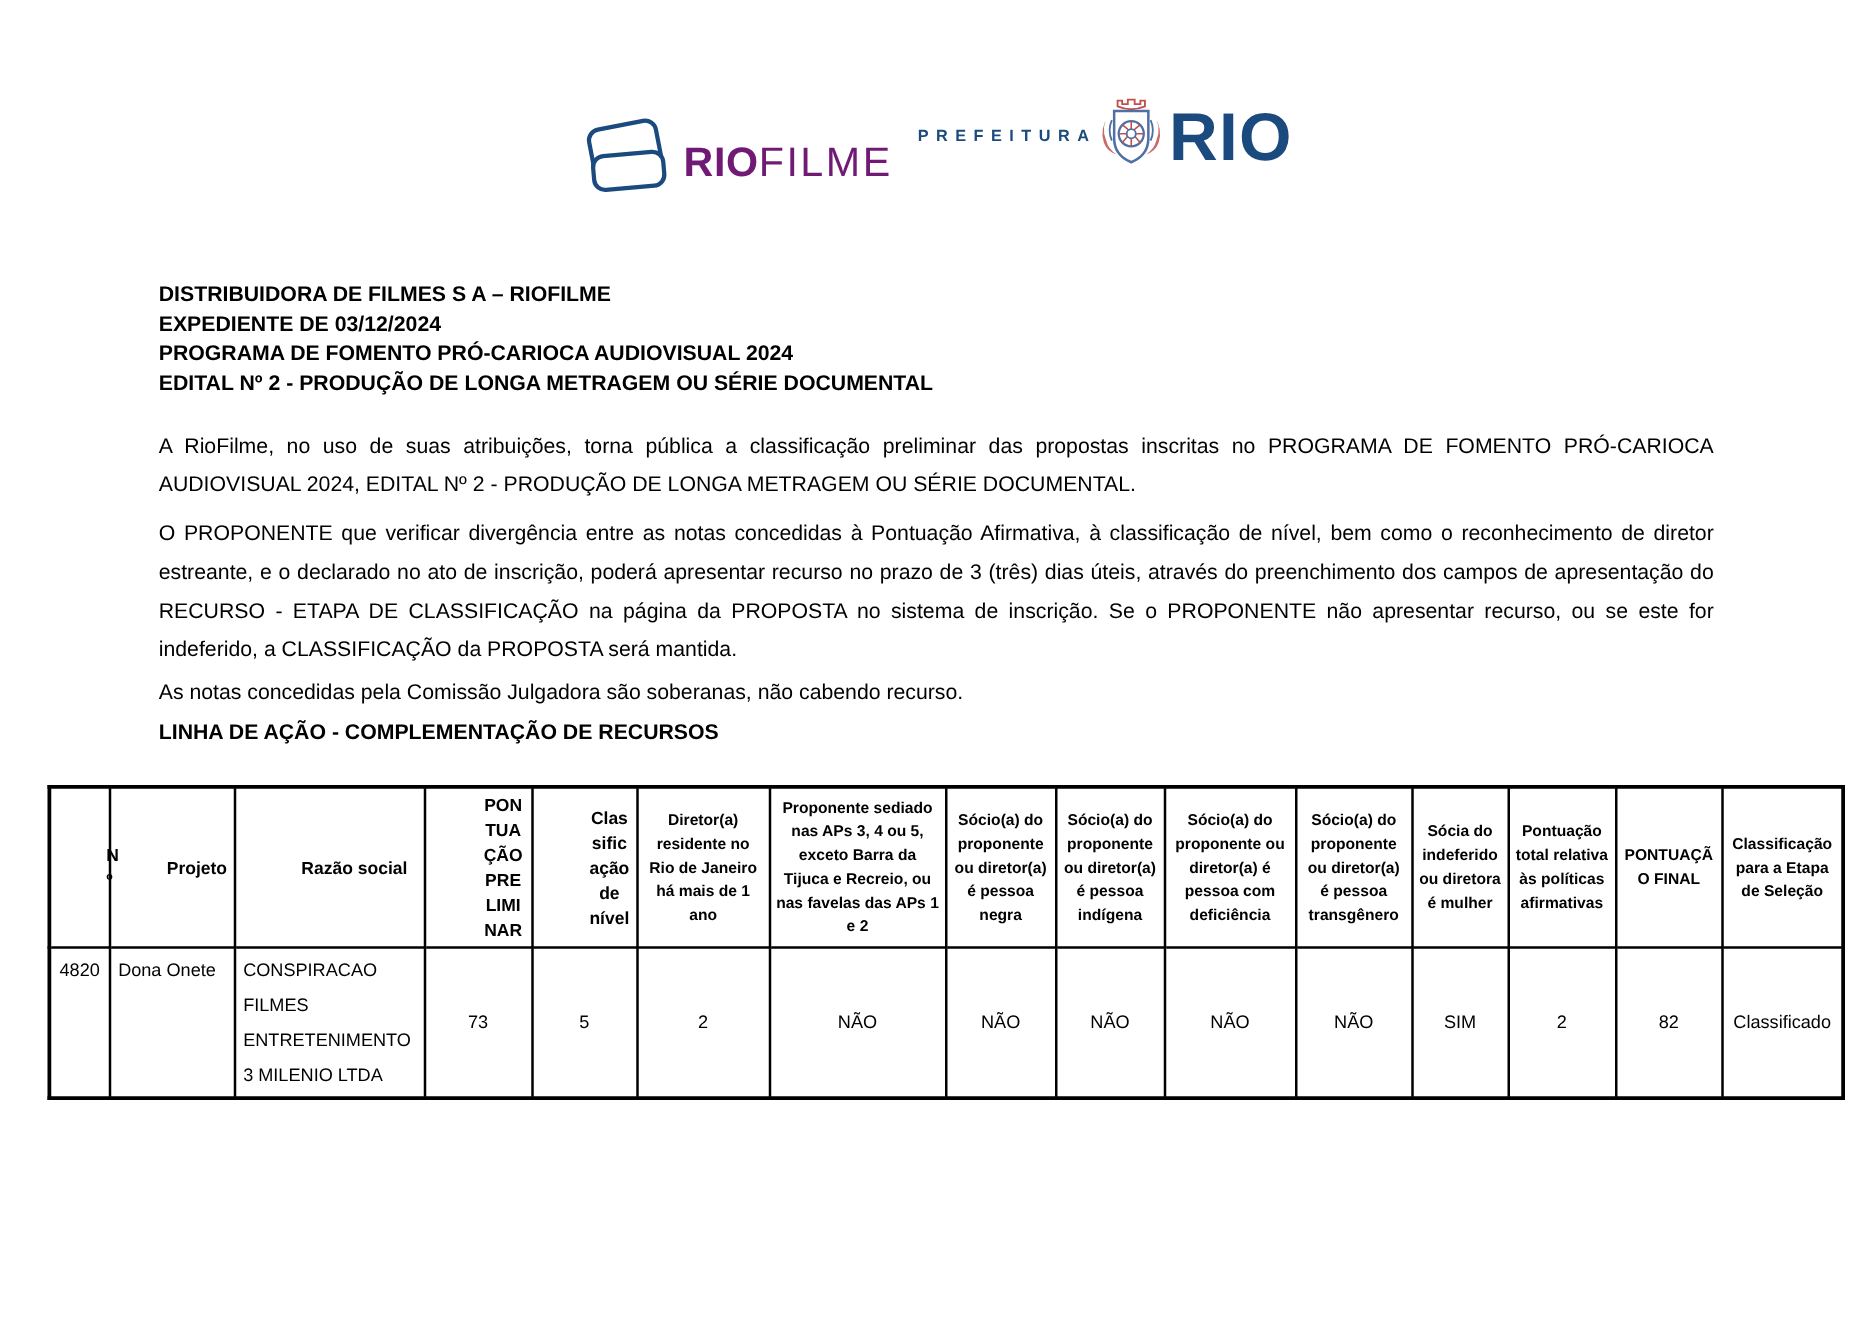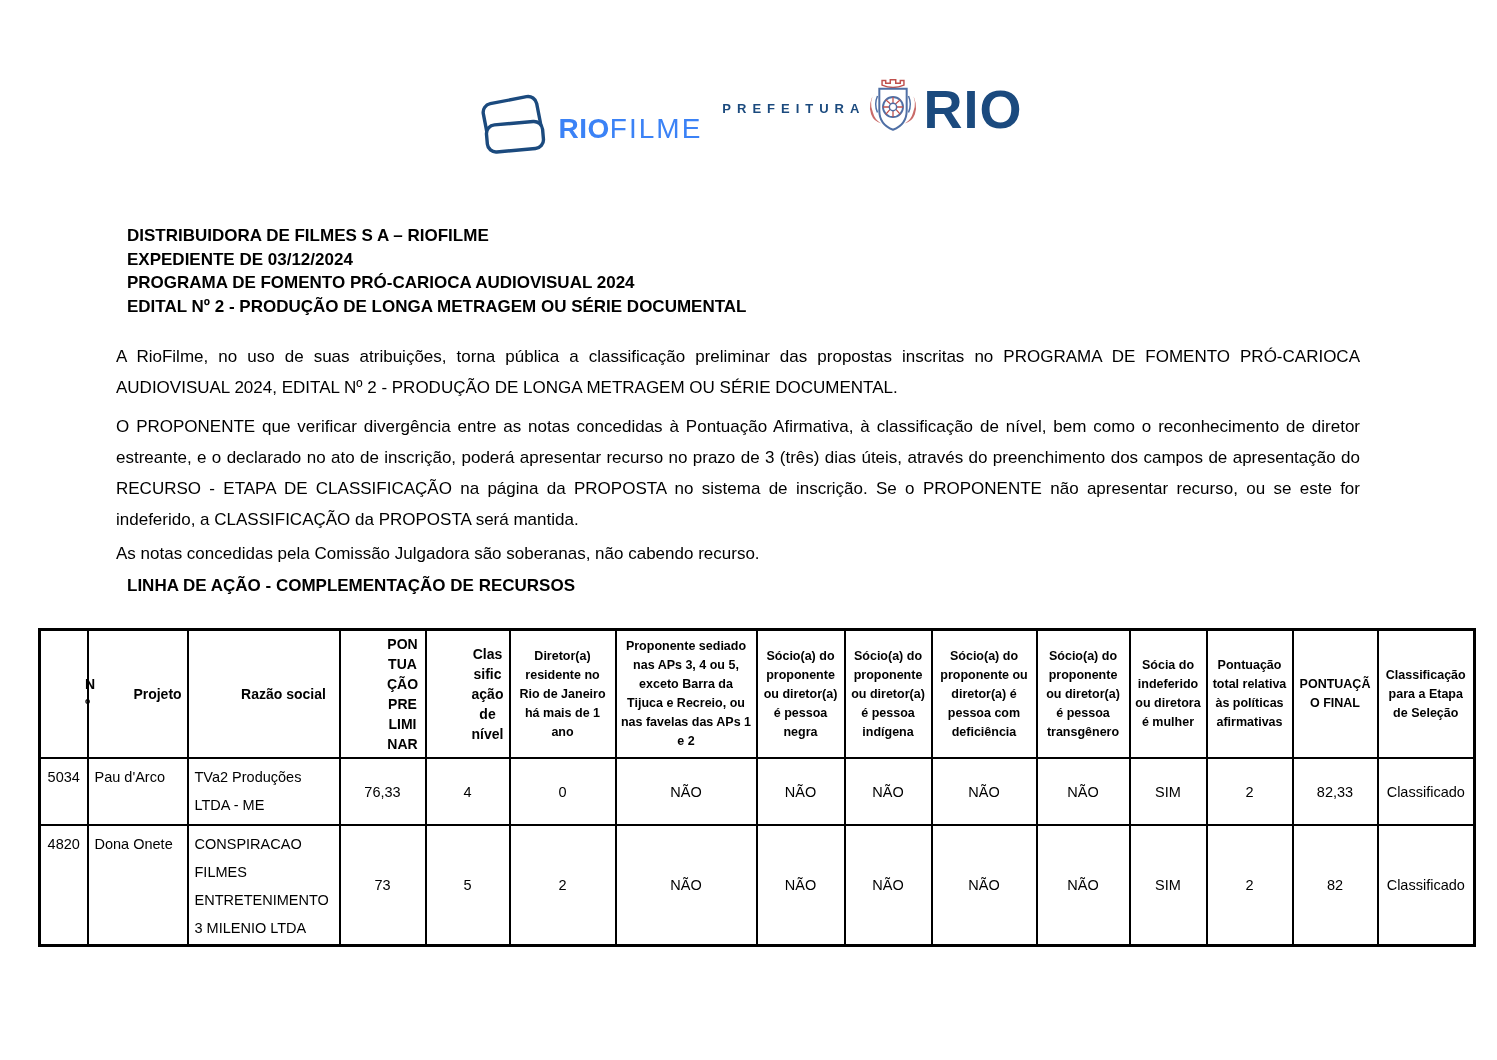--- a/index.html
+++ b/index.html
@@ -23,42 +23,42 @@
     justify-content: center;
     align-items: flex-start;
     gap: 20px;
   }
   .riofilme-logo {
     display: flex;
     align-items: center;
     gap: 6px;
     margin-top: 18px;
   }
-  .riofilme-word { font-size: 28px; letter-spacing: 0.5px; color: #3b82f6; white-space: nowrap; }
+  .riofilme-word { font-size: 33px; letter-spacing: 0.5px; color: #701a75; white-space: nowrap; }
   .riofilme-word .b { font-weight: 700; }
   .riofilme-word .l { font-weight: 300; letter-spacing: 2px; }
   .prefeitura-logo { display: flex; flex-direction: row; align-items: center; }
   .prefeitura-top {
     font-size: 13px; font-weight: 700; letter-spacing: 6px;
     color: #1b4a7e; margin-bottom: 2px; white-space: nowrap;
   }
   .prefeitura-bottom { display: flex; align-items: center; gap: 2px; }
   .prefeitura-rio { font-size: 54px; font-weight: 700; color: #1b4a7e; letter-spacing: 1px; line-height: 1; }
 
   
   .doc-header {
     position: absolute;
     left: 127px; top: 224px;
     font-size: 17px; font-weight: 700;
     line-height: 23.5px;
     white-space: pre-line;
   }
   .para {
     position: absolute;
-    left: 116px;
+    left: 127px;
     width: 1244px;
     font-size: 17px;
     line-height: 31px;
     text-align: justify;
   }
   .para-1 { top: 341px; }
   .para-2 { top: 411px; }
   .para-3 { top: 538px; text-align: left; }
   .section-heading {
     position: absolute;
@@ -187,37 +187,20 @@
         <th>Sócio(a) do proponente ou diretor(a) é pessoa indígena</th>
         <th>Sócio(a) do proponente ou diretor(a) é pessoa com deficiência</th>
         <th>Sócio(a) do proponente ou diretor(a) é pessoa transgênero</th>
         <th>Sócia do indeferido ou diretora é mulher</th>
         <th>Pontuação total relativa às políticas afirmativas</th>
         <th>PONTUAÇÃO FINAL</th>
         <th>Classificação para a Etapa de Seleção</th>
       </tr>
     </thead>
     <tbody>
-      <tr class="row-1">
-        <td class="cell-num-top">5034</td>
-        <td class="cell-top">Pau d'Arco</td>
-        <td class="cell-top">TVa2 Produções LTDA - ME</td>
-        <td>76,33</td>
-        <td>4</td>
-        <td>0</td>
-        <td>NÃO</td>
-        <td>NÃO</td>
-        <td>NÃO</td>
-        <td>NÃO</td>
-        <td>NÃO</td>
-        <td>SIM</td>
-        <td>2</td>
-        <td>82,33</td>
-        <td>Classificado</td>
-      </tr>
       <tr class="row-2">
         <td class="cell-num-top">4820</td>
         <td class="cell-top">Dona Onete</td>
         <td class="cell-top">CONSPIRACAO FILMES ENTRETENIMENTO 3 MILENIO LTDA</td>
         <td>73</td>
         <td>5</td>
         <td>2</td>
         <td>NÃO</td>
         <td>NÃO</td>
         <td>NÃO</td>

